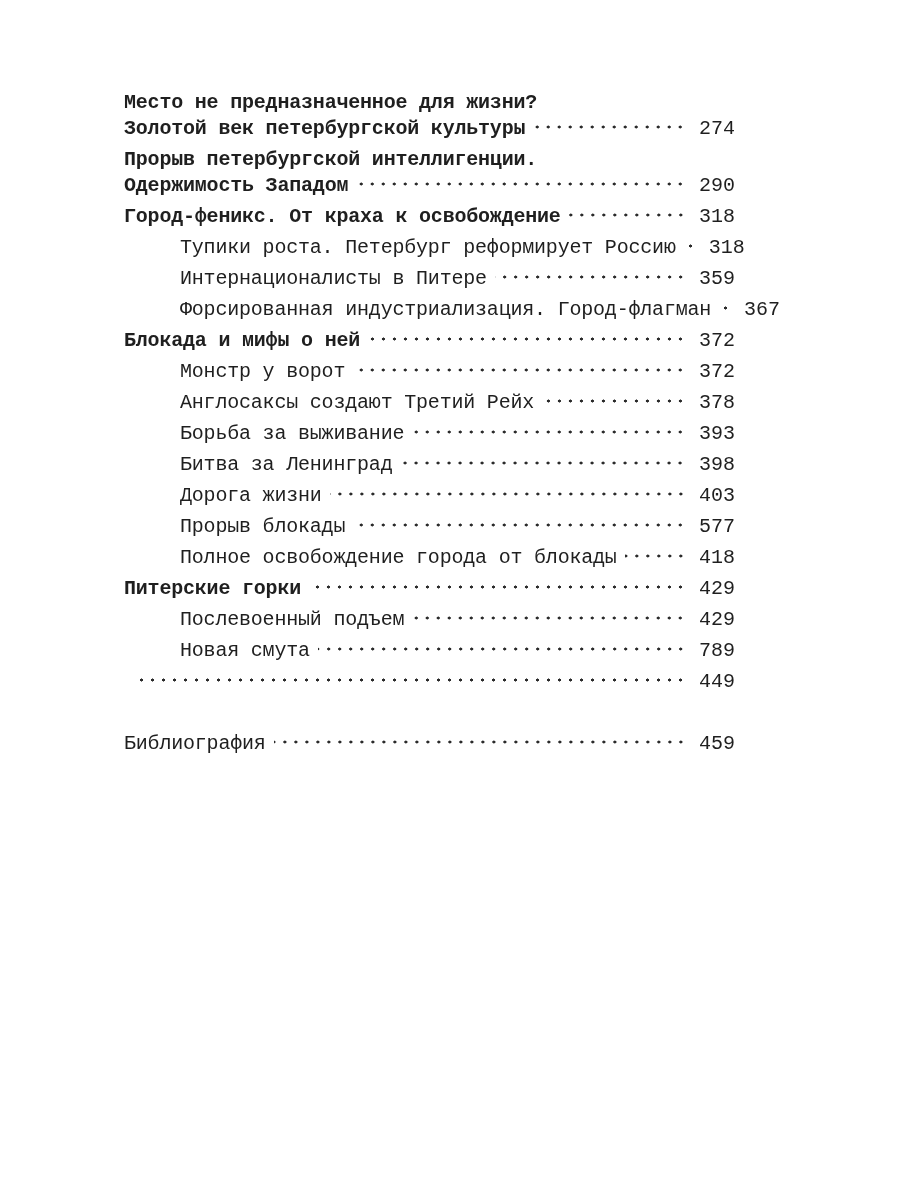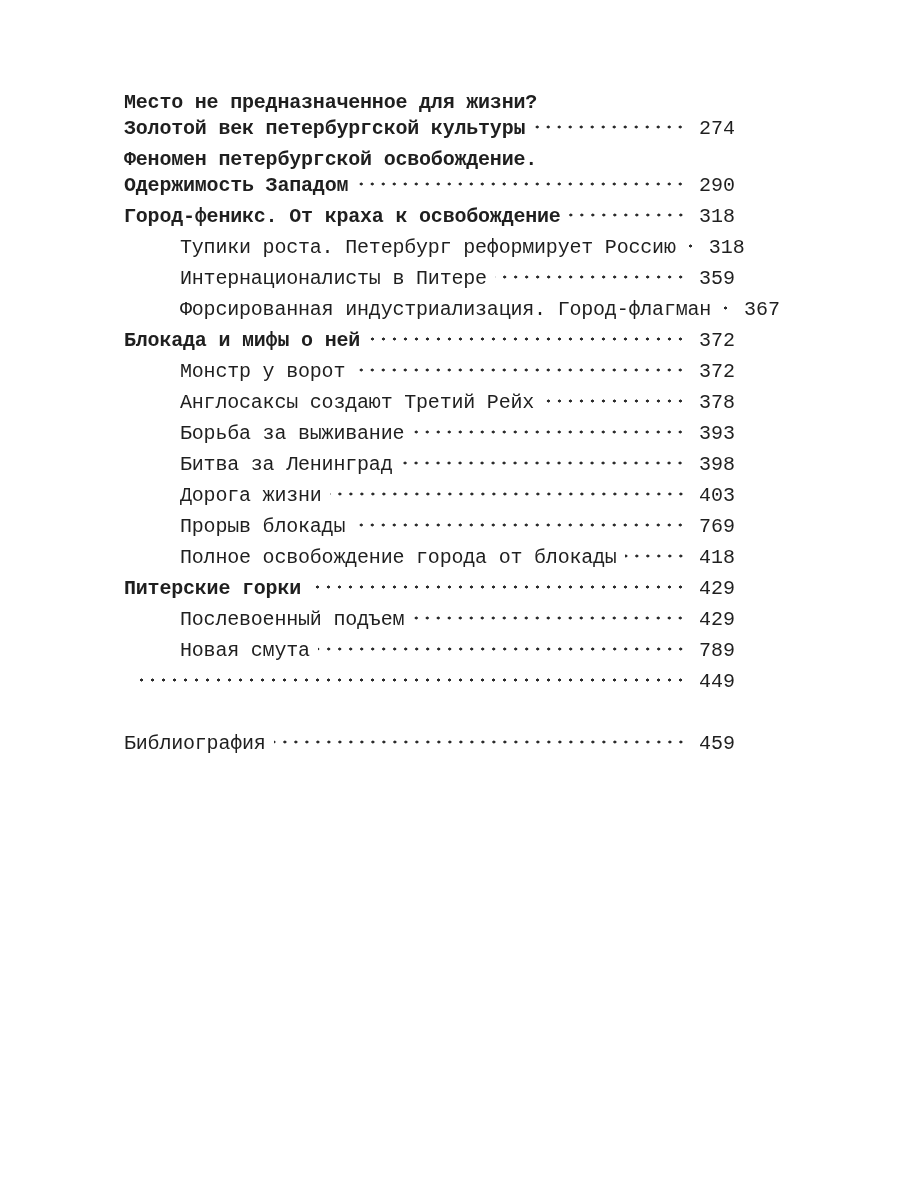--- a/index.html
+++ b/index.html
@@ -75,21 +75,21 @@
           <span class="title">Место не предназначенное для жизни?</span>
         </div>
         <div class="line">
           <span class="title">Золотой век петербургской культуры</span>
           <span class="dots"></span>
           <span class="pagenum">274</span>
         </div>
       </div>
       <div class="entry bold">
         <div class="line">
-          <span class="title">Феномен петербургской освобождение.</span>
+          <span class="title">Прорыв петербургской интеллигенции.</span>
         </div>
         <div class="line">
           <span class="title">Одержимость Западом</span>
           <span class="dots"></span>
           <span class="pagenum">290</span>
         </div>
       </div>
       <div class="entry bold">
         <div class="line">
           <span class="title">Город-феникс. От краха к освобождение</span>
@@ -157,21 +157,21 @@
         <div class="line">
           <span class="title">Дорога жизни</span>
           <span class="dots"></span>
           <span class="pagenum">403</span>
         </div>
       </div>
       <div class="entry indent">
         <div class="line">
           <span class="title">Прорыв блокады</span>
           <span class="dots"></span>
-          <span class="pagenum">769</span>
+          <span class="pagenum">577</span>
         </div>
       </div>
       <div class="entry indent">
         <div class="line">
           <span class="title">Полное освобождение города от блокады</span>
           <span class="dots"></span>
           <span class="pagenum">418</span>
         </div>
       </div>
       <div class="entry bold">

